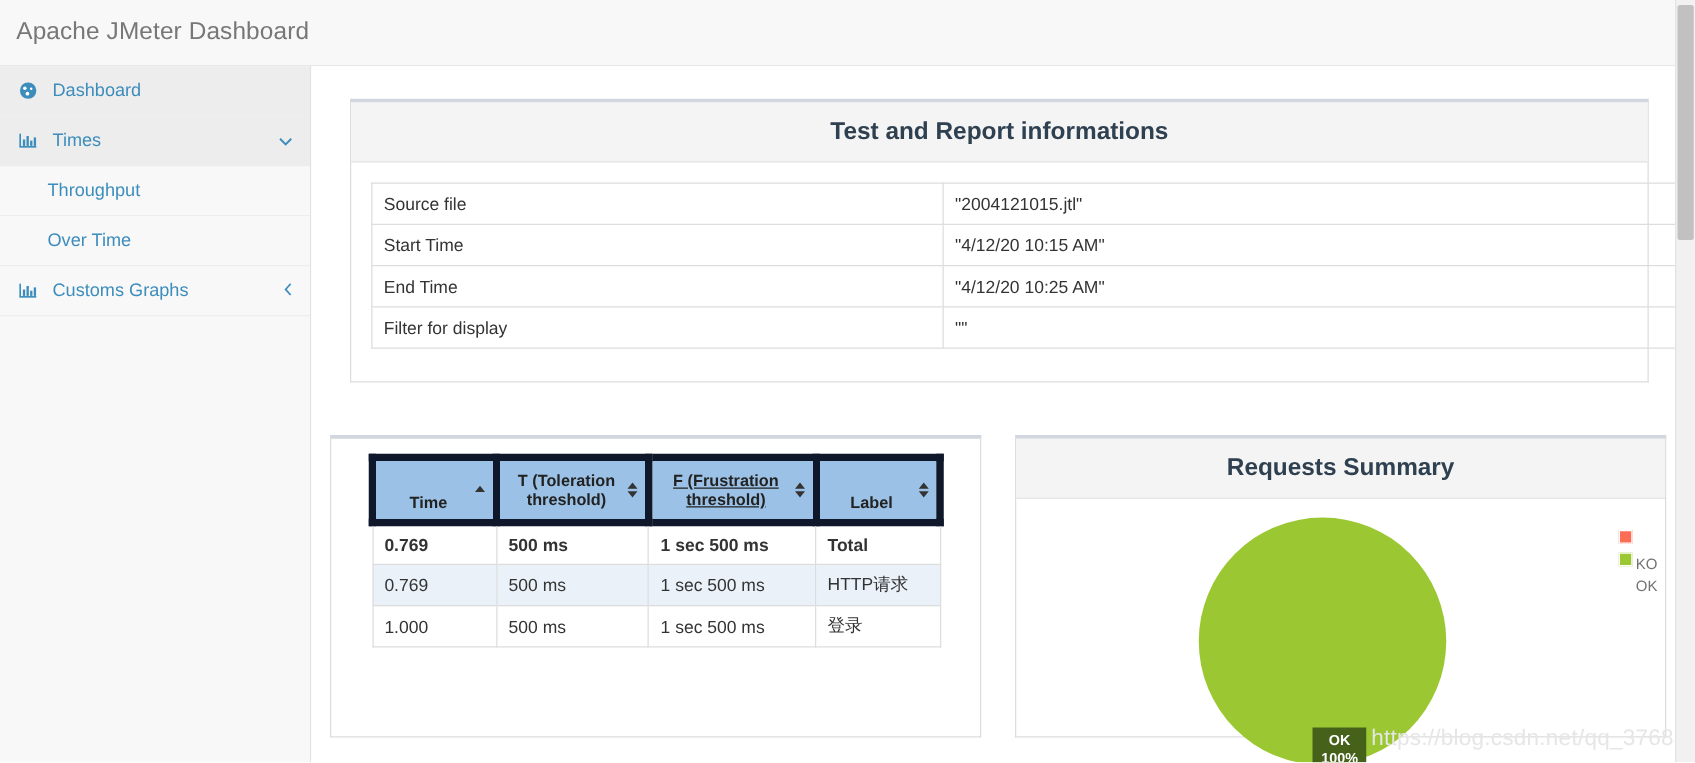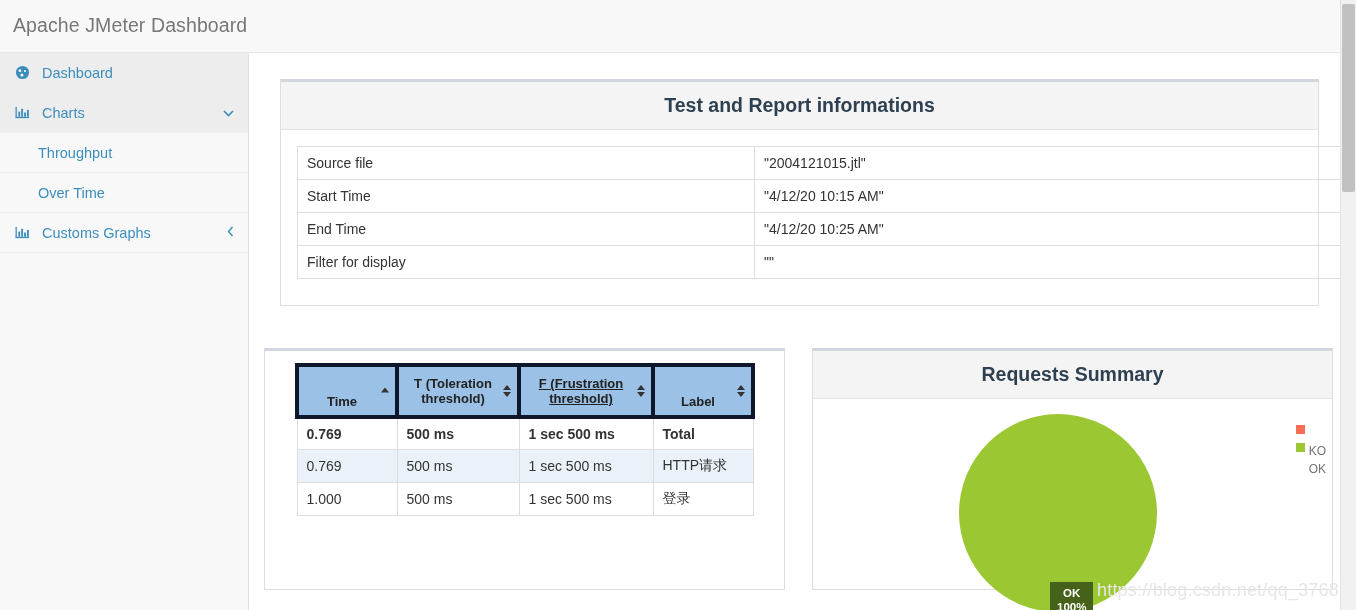--- a/index.html
+++ b/index.html
@@ -86,21 +86,21 @@
     font-size: 14px; color: #333333;
     height: 31px;
   }
   .info-table td.k { width: 457px; }
 
   
   .apdex-wrap { padding: 12px 0 0 30px; }
   .apdex-table { width: 460px; border-collapse: collapse; }
   .apdex-table th {
     background: #9bc2e6;
-    border: 4px solid #0f172a;
+    border: 6px solid #0f172a;
     color: #222222; font-size: 13px; font-weight: bold;
     text-align: center; vertical-align: middle;
     padding: 6px 16px 6px 6px;
     height: 52px;
     position: relative;
   }
   .apdex-table th .sort {
     position: absolute; right: 6px; top: 50%; transform: translateY(-50%);
     display: inline-flex; flex-direction: column; line-height: 0;
   }
@@ -183,21 +183,21 @@
       <span class="nav-icon">
         <svg width="15" height="14" viewBox="0 0 16 15" aria-hidden="true">
           <rect x="0.5" y="1" width="1.4" height="11" fill="#3c8dbc"></rect>
           <rect x="0.5" y="11.6" width="14.5" height="1.4" fill="#3c8dbc"></rect>
           <rect x="3.5" y="6" width="2" height="5.5" fill="#3c8dbc"></rect>
           <rect x="6.6" y="3" width="2" height="8.5" fill="#3c8dbc"></rect>
           <rect x="9.7" y="7" width="2" height="4.5" fill="#3c8dbc"></rect>
           <rect x="12.8" y="4.2" width="2" height="7.3" fill="#3c8dbc"></rect>
         </svg>
       </span>
-      <span class="nav-label">Charts</span>
+      <span class="nav-label">Times</span>
       <span class="nav-arrow">
         <svg width="11" height="7" viewBox="0 0 11 7" aria-hidden="true">
           <path d="M1 1 L5.5 5.5 L10 1" stroke="#3c8dbc" stroke-width="1.6" fill="none"></path>
         </svg>
       </span>
     </div>
 
     <div class="nav-sub">
       <span>Throughput</span>
     </div>

